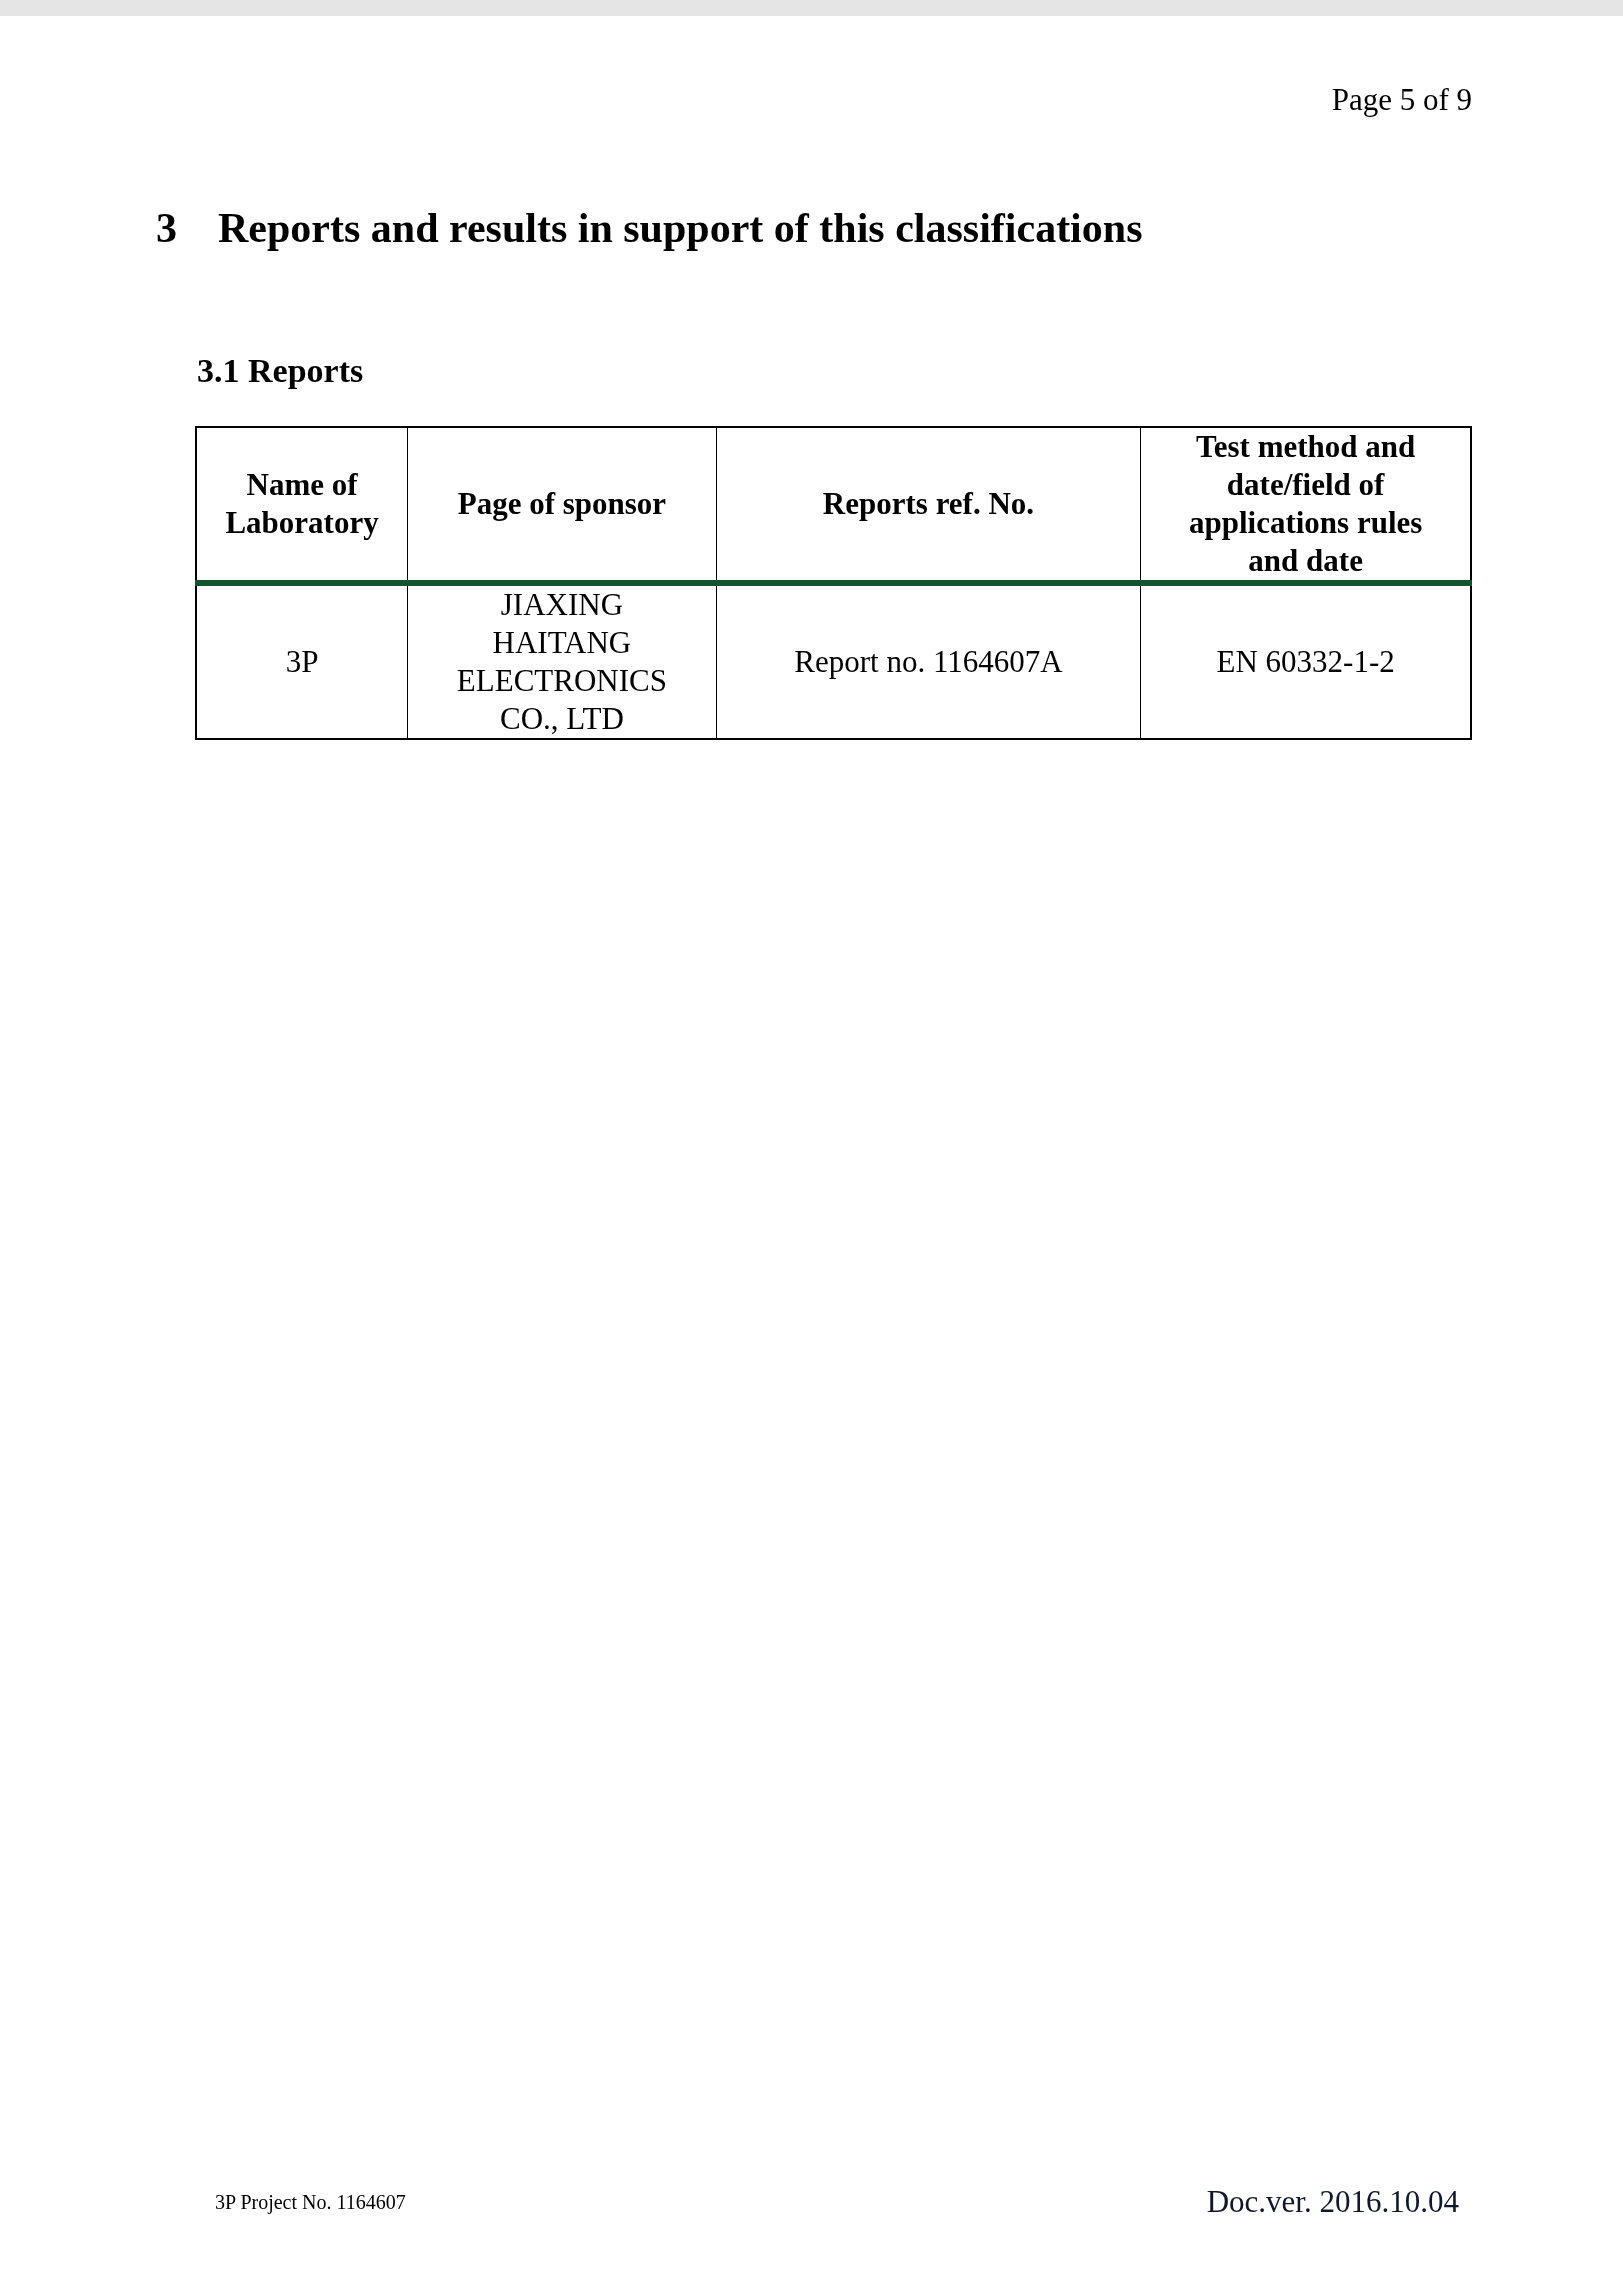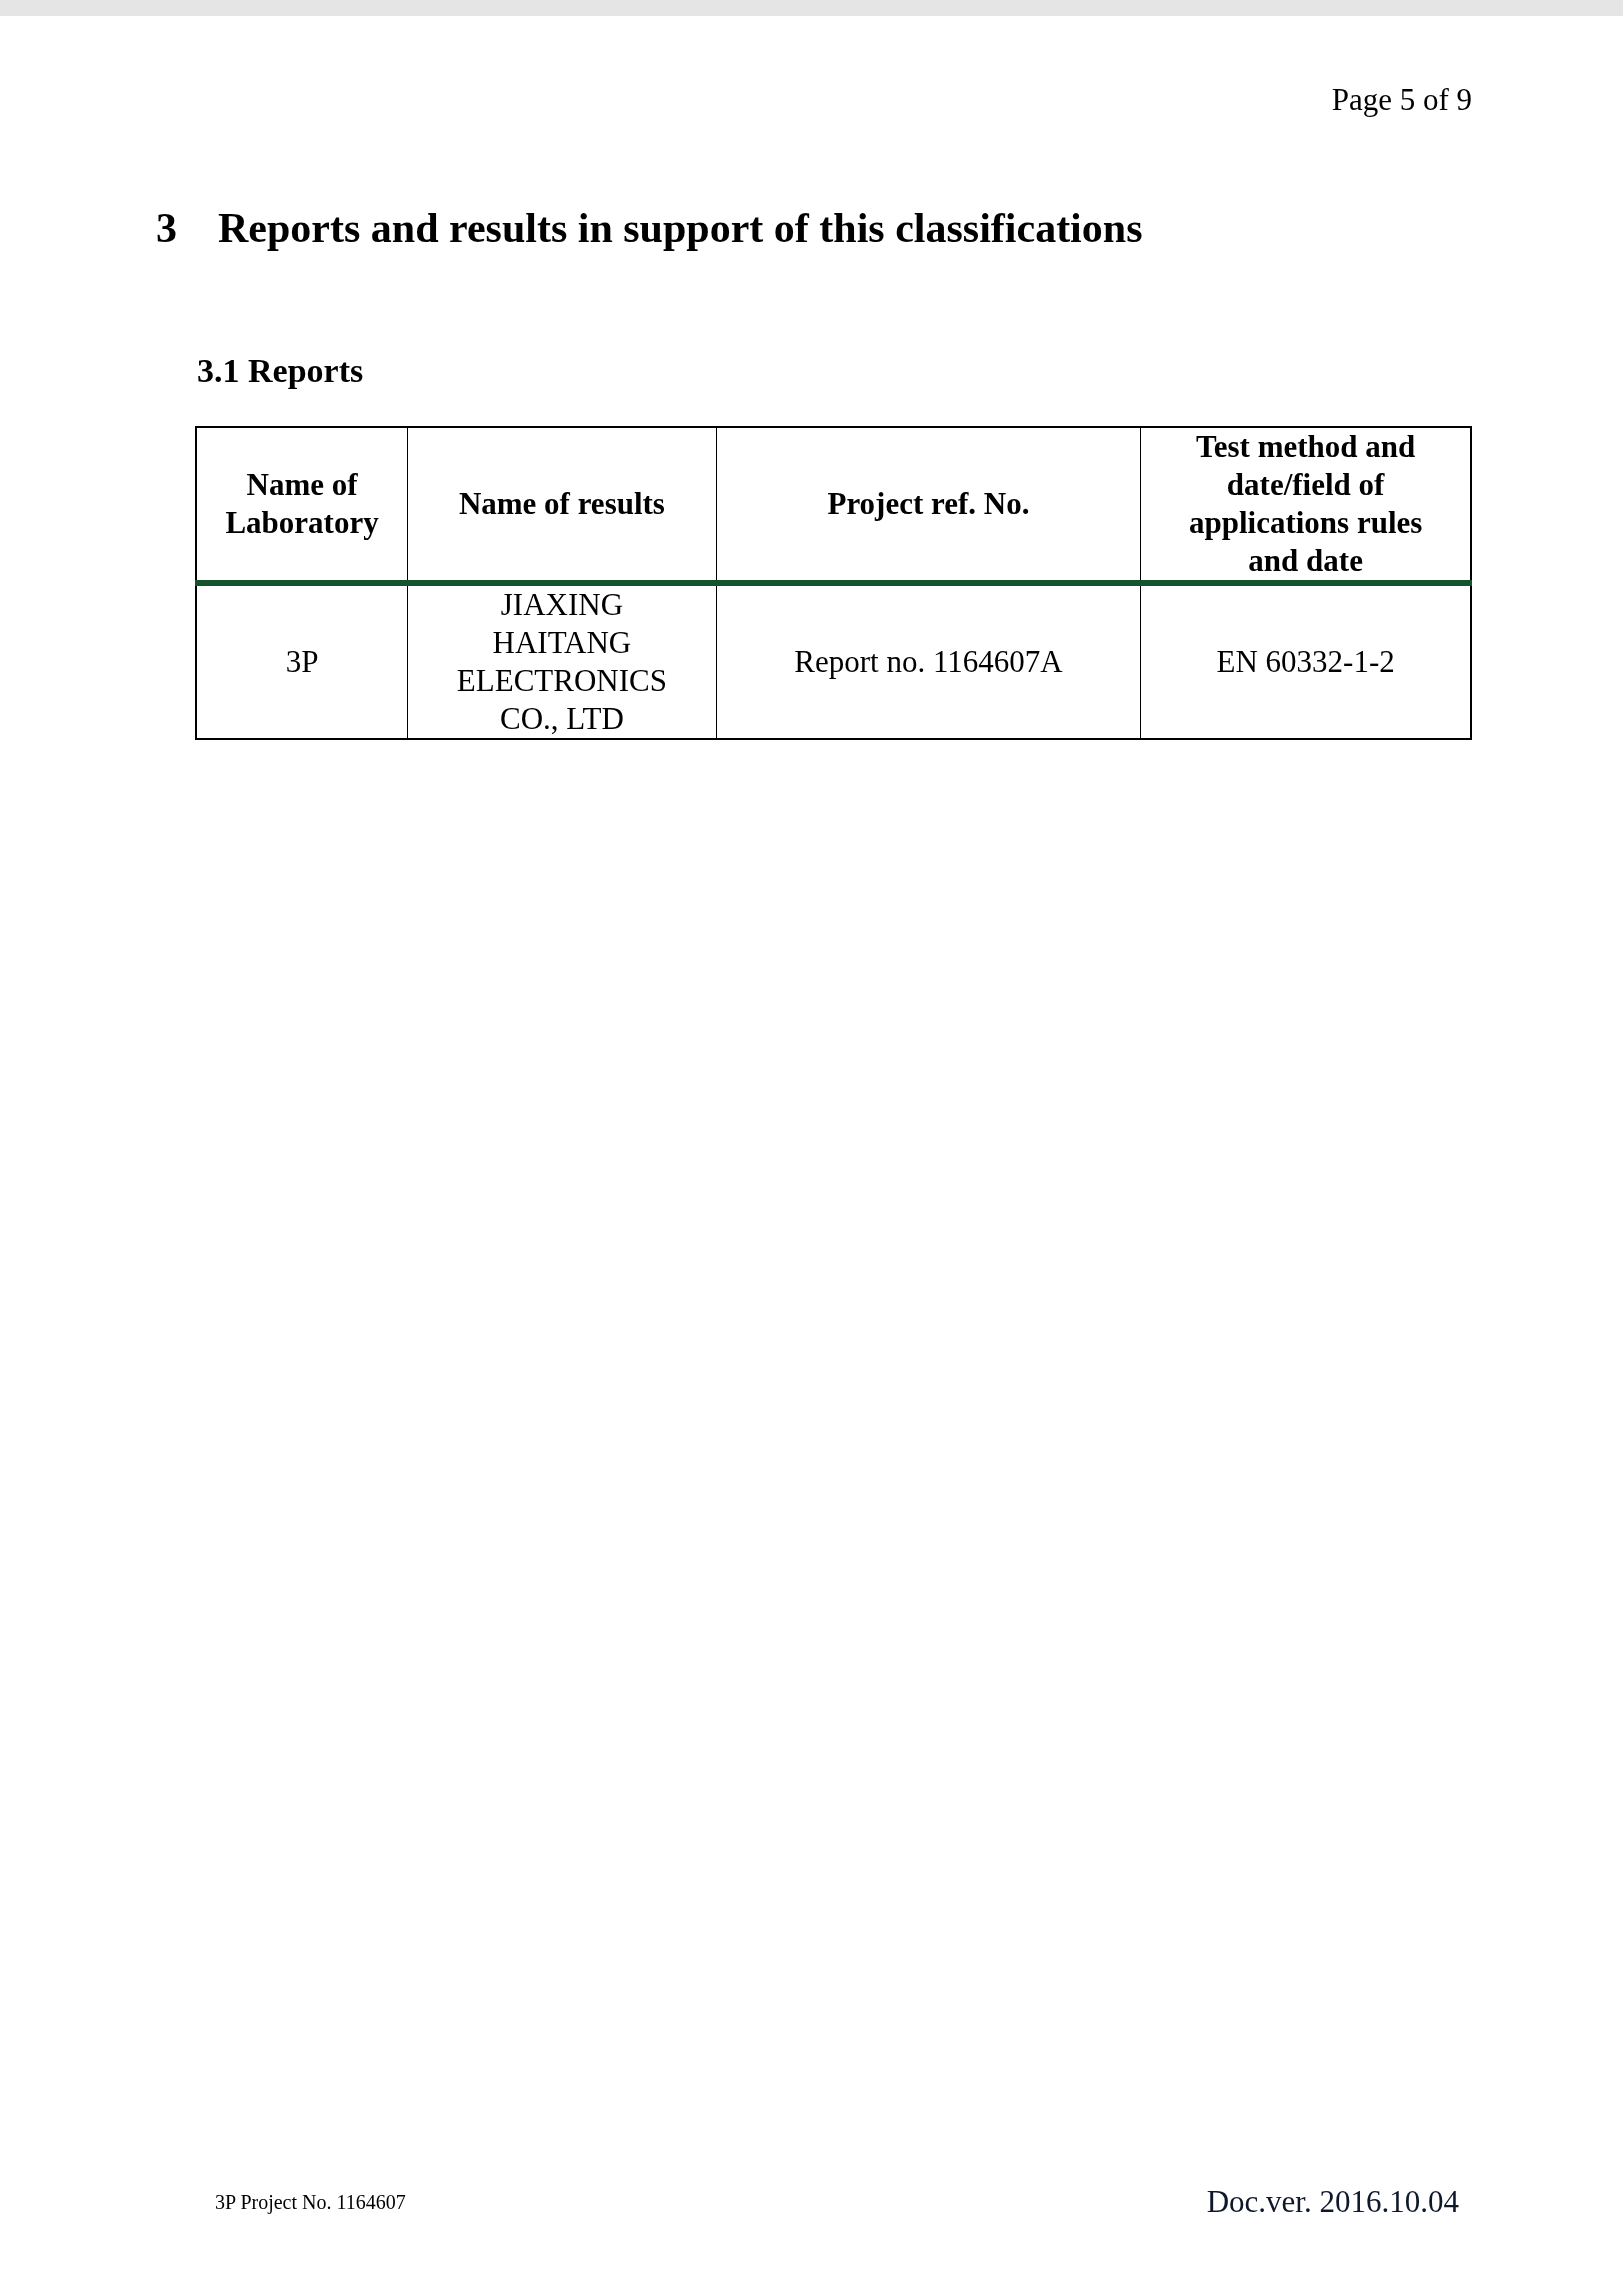--- a/index.html
+++ b/index.html
@@ -119,22 +119,22 @@
     <colgroup>
       <col style="width:16.6%">
       <col style="width:24.2%">
       <col style="width:33.3%">
       <col style="width:25.9%">
     </colgroup>
     <thead>
       <tr>
         <th>Name of
 Laboratory</th>
-        <th>Name of results</th>
-        <th>Project ref. No.</th>
+        <th>Page of sponsor</th>
+        <th>Reports ref. No.</th>
         <th>Test method and
 date/field of
 applications rules
 and date</th>
       </tr>
     </thead>
     <tbody>
       <tr>
         <td>3P</td>
         <td>JIAXING

